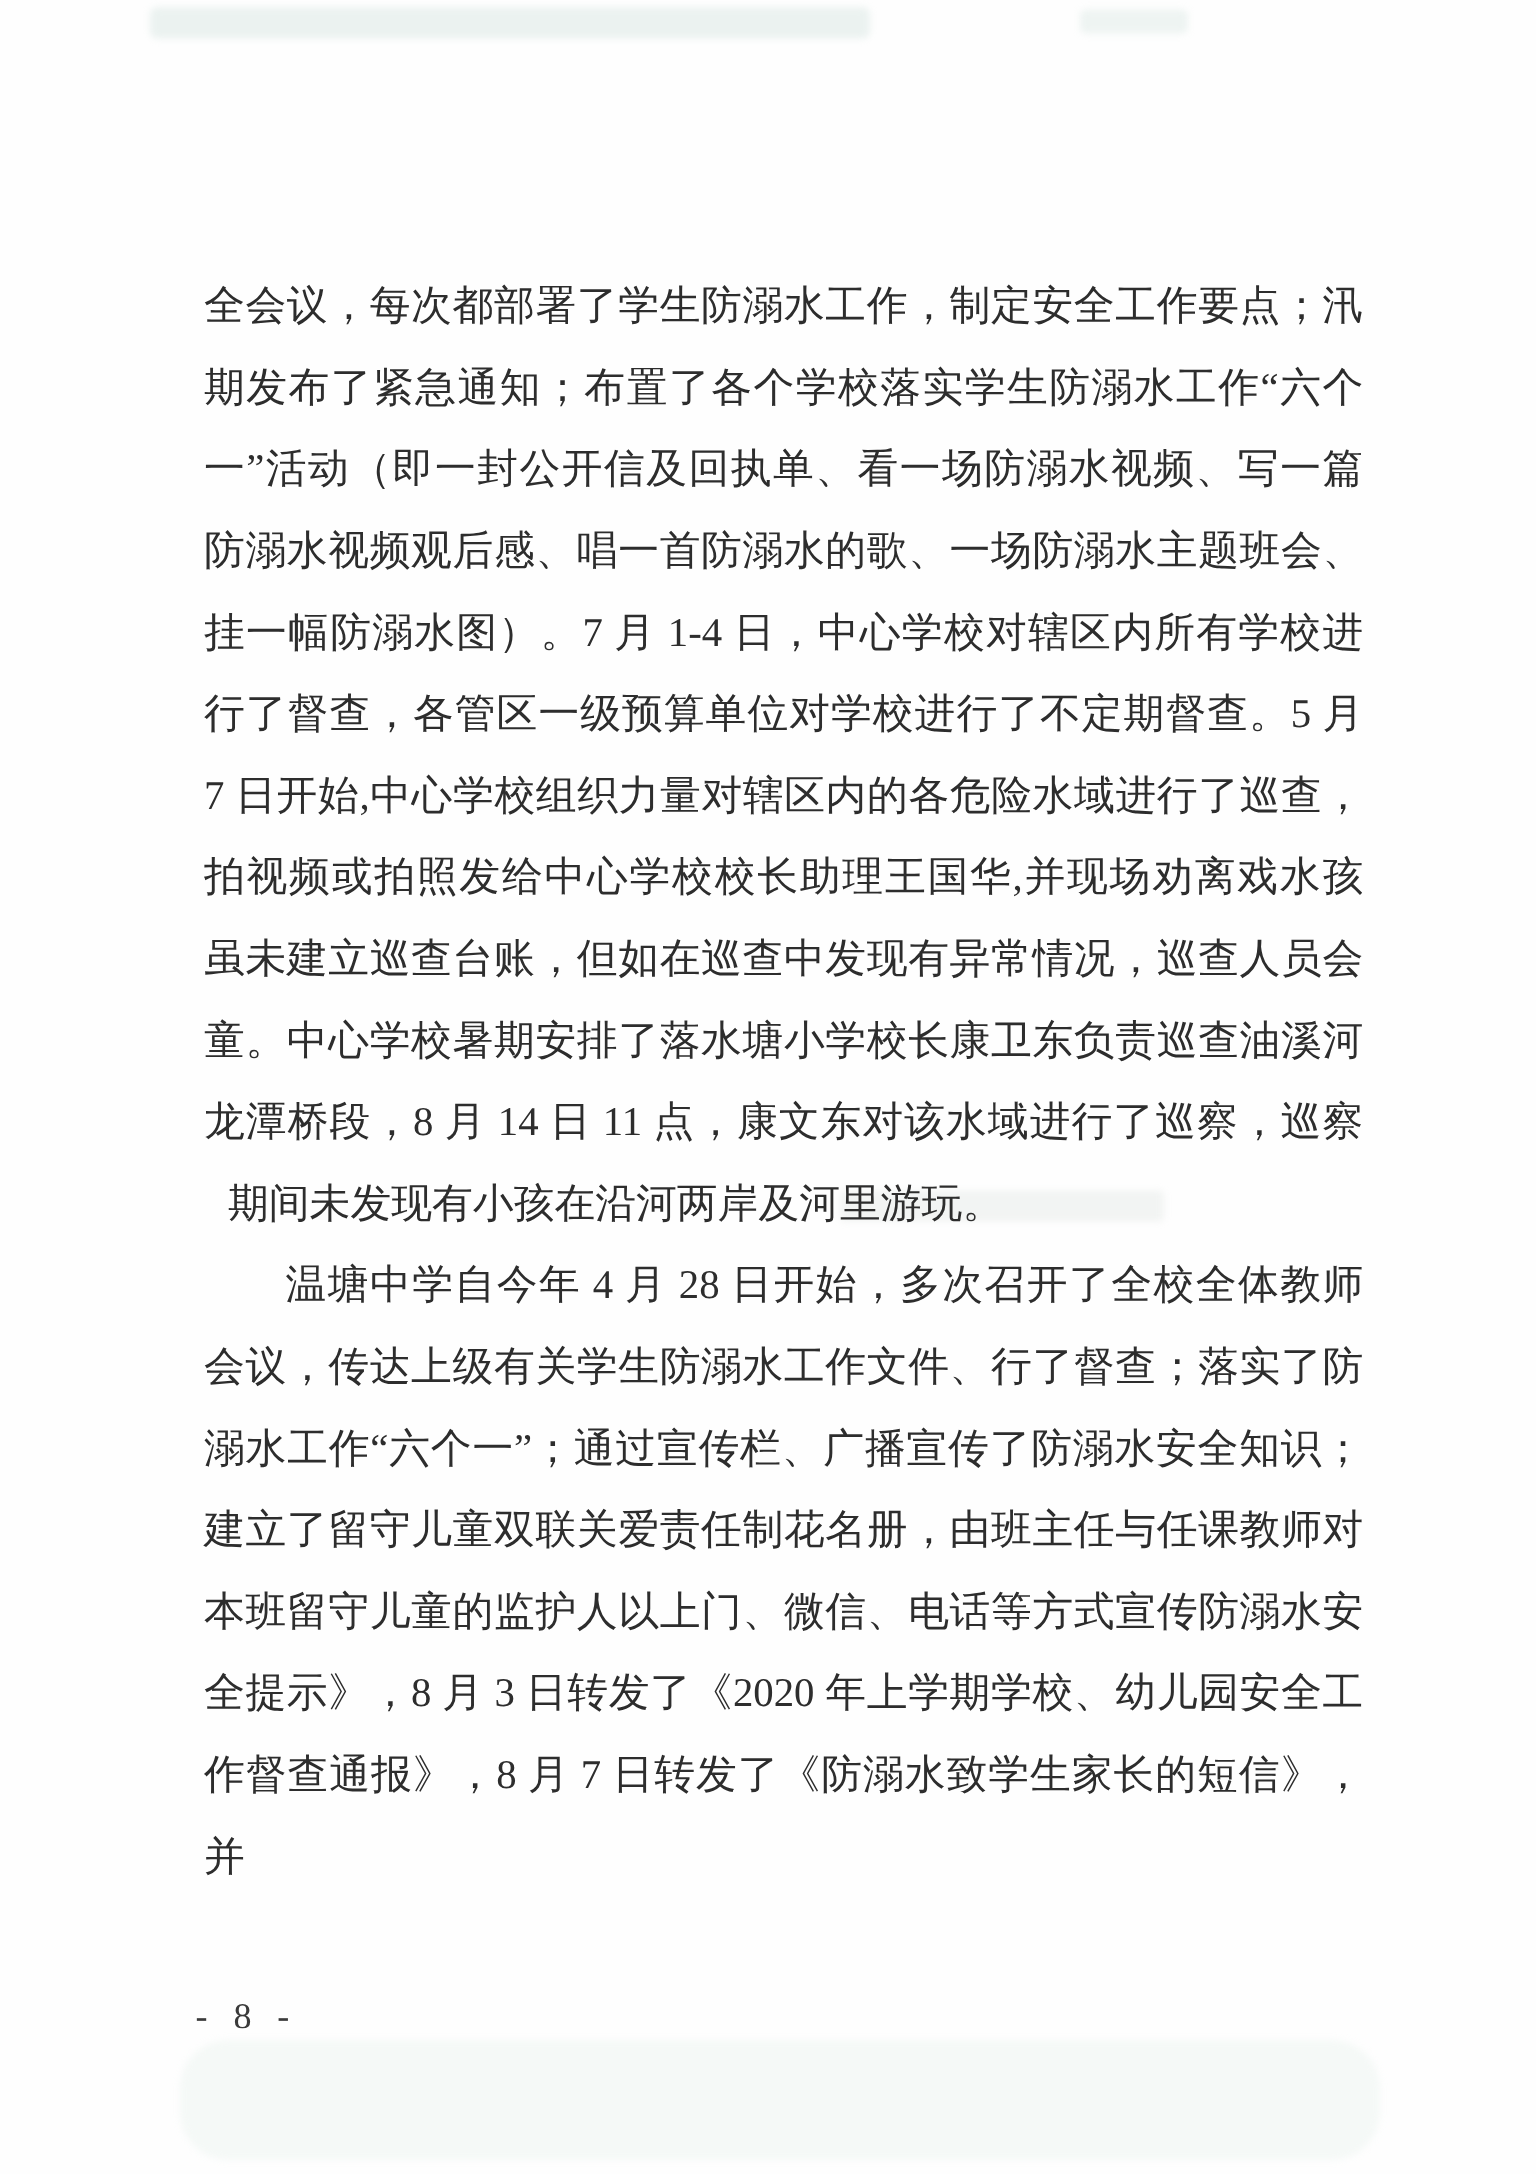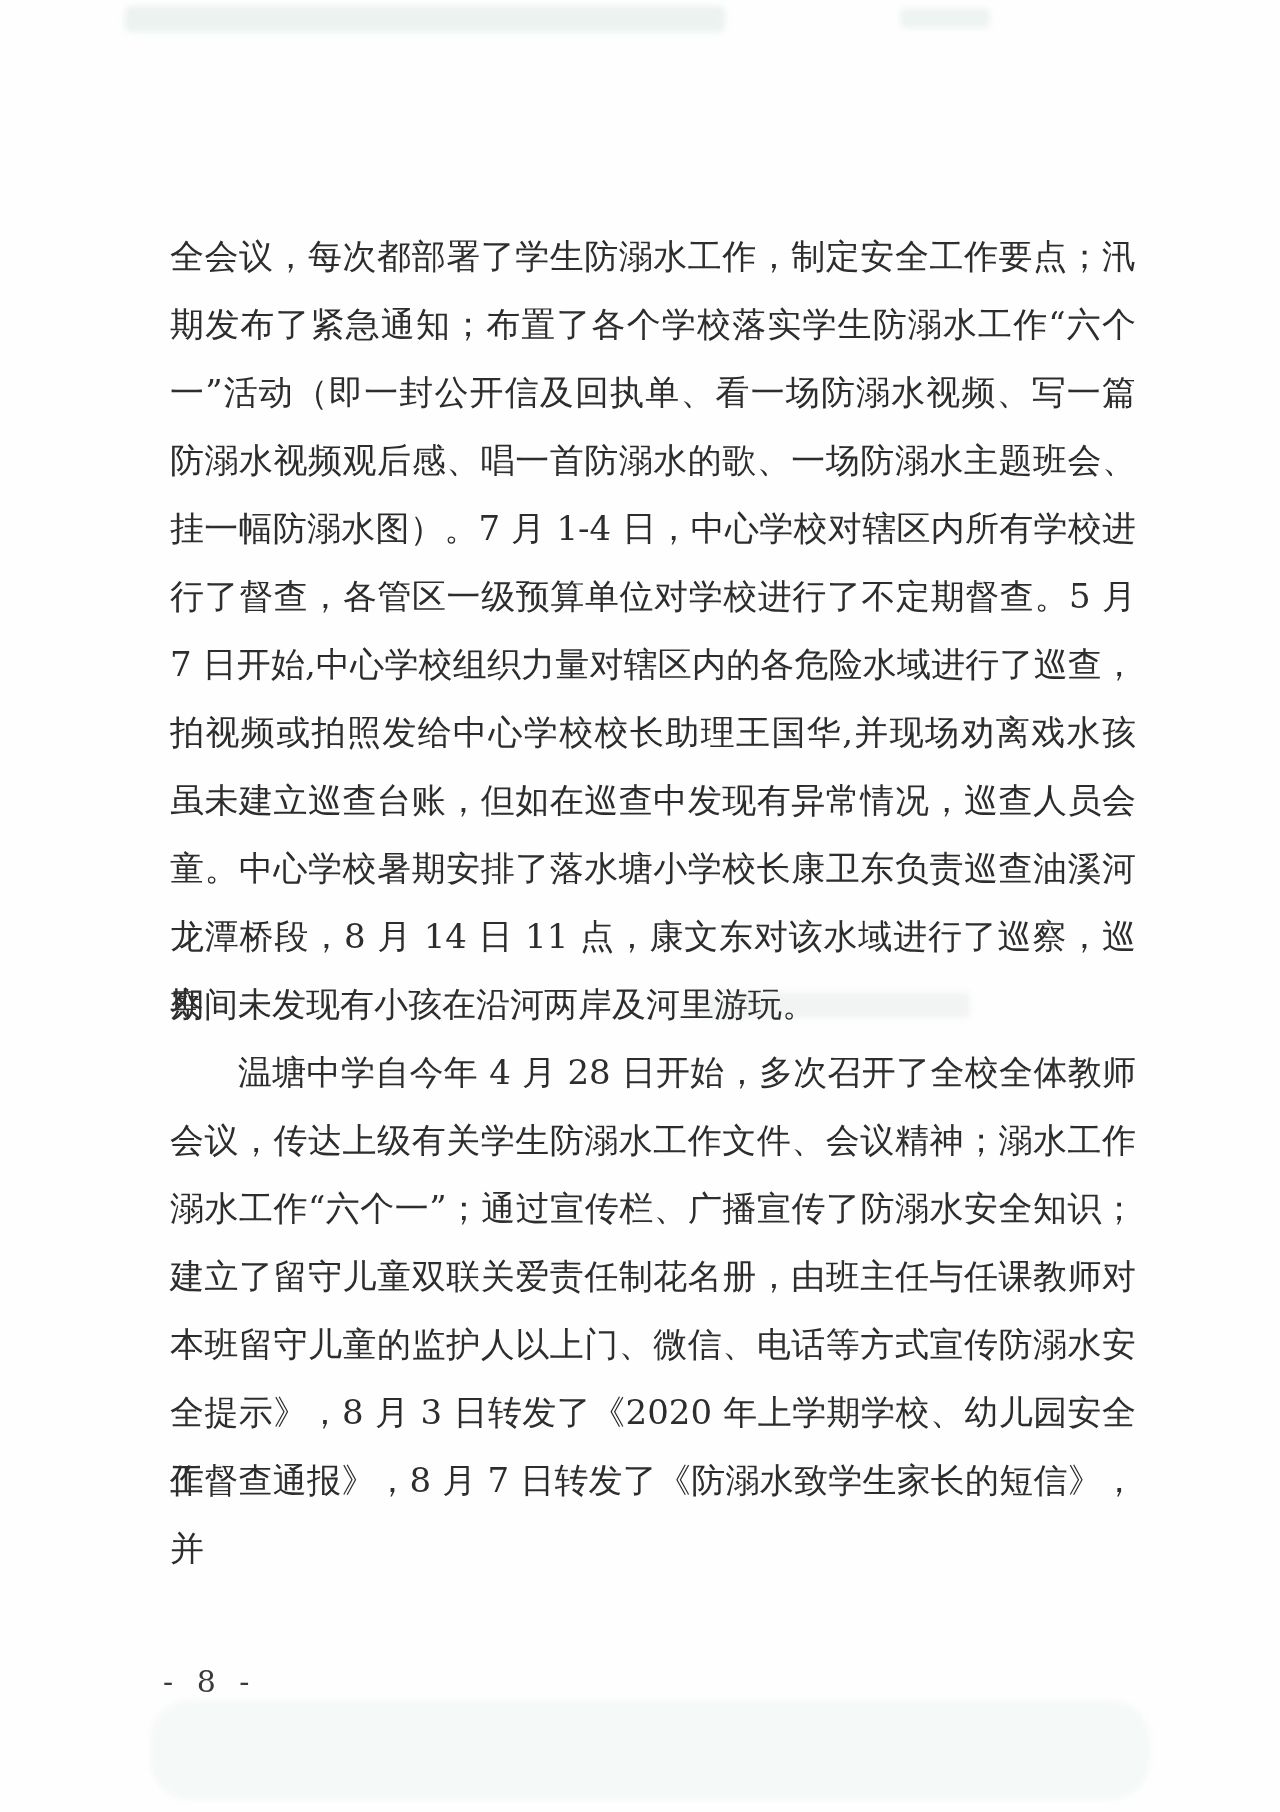--- a/index.html
+++ b/index.html
@@ -1,39 +1,39 @@
 <!DOCTYPE html>
 <html><head>
 <meta charset="utf-8">
 <style>
   html,body{margin:0;padding:0;}
   body{
     width:1280px;height:1812px;position:relative;overflow:hidden;
     background:#ffffff;
     font-family:"DejaVu Serif","Liberation Serif",serif;
   }
-  .scan-page{position:absolute;inset:0;background:#fefefe;}
+  .scan-page{position:absolute;inset:0;background:#fefefe;font-family:Liberation Serif, serif;}
   
   .artifact{position:absolute;filter:blur(3px);pointer-events:none;}
   .artifact.a1{left:125px;top:6px;width:600px;height:26px;background:rgba(205,224,218,0.38);border-radius:6px;}
   .artifact.a2{left:900px;top:8px;width:90px;height:20px;background:rgba(205,224,218,0.32);border-radius:5px;}
   .artifact.a4{left:700px;top:992px;width:270px;height:26px;background:rgba(190,198,196,0.18);border-radius:4px;}
   .artifact.a5{left:150px;top:1700px;width:1000px;height:100px;background:rgba(214,230,224,0.22);border-radius:40px;}
   
   .doc-body{
     position:absolute;left:170px;top:222px;width:966px;
     color:#2d2d2d;font-size:34px;
   }
   .line{
     height:68px;line-height:68px;
     text-align:justify;text-align-last:justify;
     text-justify:inter-character;
   }
   .line.indent{text-indent:68px;}
-  .line.short{text-align-last:left;}
+  .line.short{text-align-last:left;margin-left:20px;}
   .redaction{
     display:inline-block;width:62px;height:36px;background:#050505;
     vertical-align:-6px;
   }
   .page-number{
     position:absolute;left:163px;top:1664px;
     font-size:30px;color:#3a3a3a;letter-spacing:7px;white-space:nowrap;
   }
 </style>
 </head>
@@ -52,21 +52,21 @@
       <div class="line"><span>防溺水视频观后感、唱一首防溺水的歌、一场防溺水主题班会、</span></div>
       <div class="line"><span>挂一幅防溺水图）。7 月 1-4 日，中心学校对辖区内所有学校进</span></div>
       <div class="line"><span>行了督查，各管区一级预算单位对学校进行了不定期督查。5 月</span></div>
       <div class="line"><span>7 日开始,中心学校组织力量对辖区内的各危险水域进行了巡查，</span></div>
       <div class="line"><span>拍视频或拍照发给中心学校校长助理王国华,并现场劝离戏水孩</span></div>
       <div class="line"><span>虽未建立巡查台账，但如在巡查中发现有异常情况，巡查人员会</span></div>
       <div class="line"><span>童。中心学校暑期安排了落水塘小学校长康卫东负责巡查油溪河</span></div>
       <div class="line"><span>龙潭桥段，8 月 14 日 11 点，康文东对该水域进行了巡察，巡察</span></div>
       <div class="line short"><span>期间未发现有小孩在沿河两岸及河里游玩。</span></div>
       <div class="line indent"><span>温塘中学自今年 4 月 28 日开始，多次召开了全校全体教师</span></div>
-      <div class="line"><span>会议，传达上级有关学生防溺水工作文件、会议精神；溺水工作</span></div>
+      <div class="line"><span>会议，传达上级有关学生防溺水工作文件、行了督查；落实了防</span></div>
       <div class="line"><span>溺水工作“六个一”；通过宣传栏、广播宣传了防溺水安全知识；</span></div>
       <div class="line"><span>建立了留守儿童双联关爱责任制花名册，由班主任与任课教师对</span></div>
       <div class="line"><span>本班留守儿童的监护人以上门、微信、电话等方式宣传防溺水安</span></div>
       <div class="line"><span>全提示》，8 月 3 日转发了《2020 年上学期学校、幼儿园安全工</span></div>
       <div class="line"><span>作督查通报》，8 月 7 日转发了《防溺水致学生家长的短信》，并</span></div>
     </div>
 
   <div class="page-number">- 8 -</div>
 </div>
 

